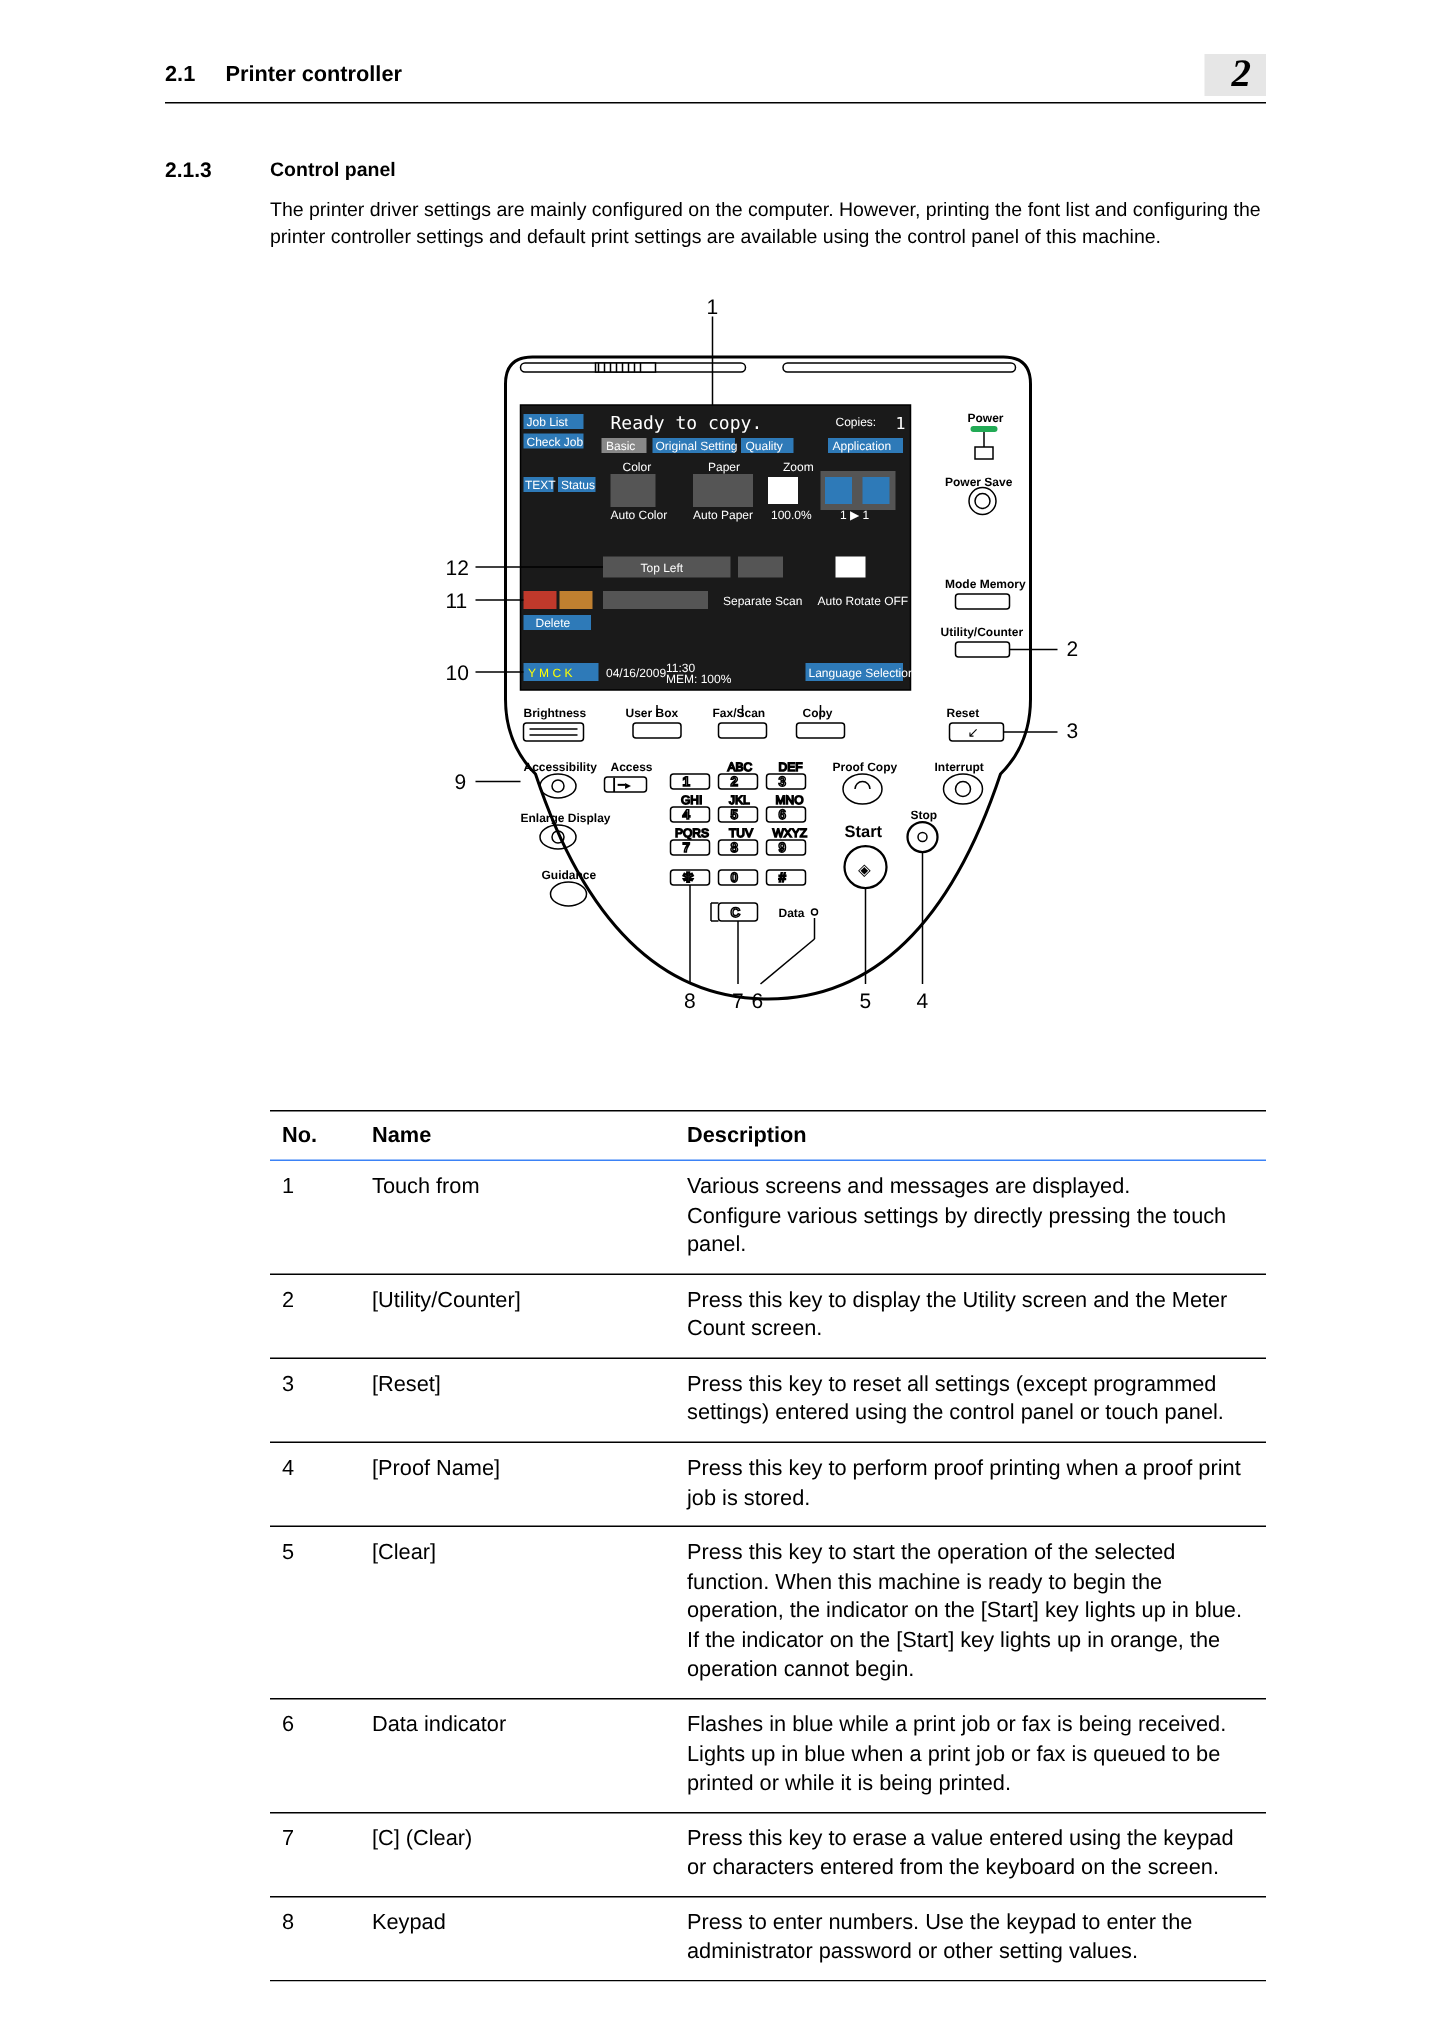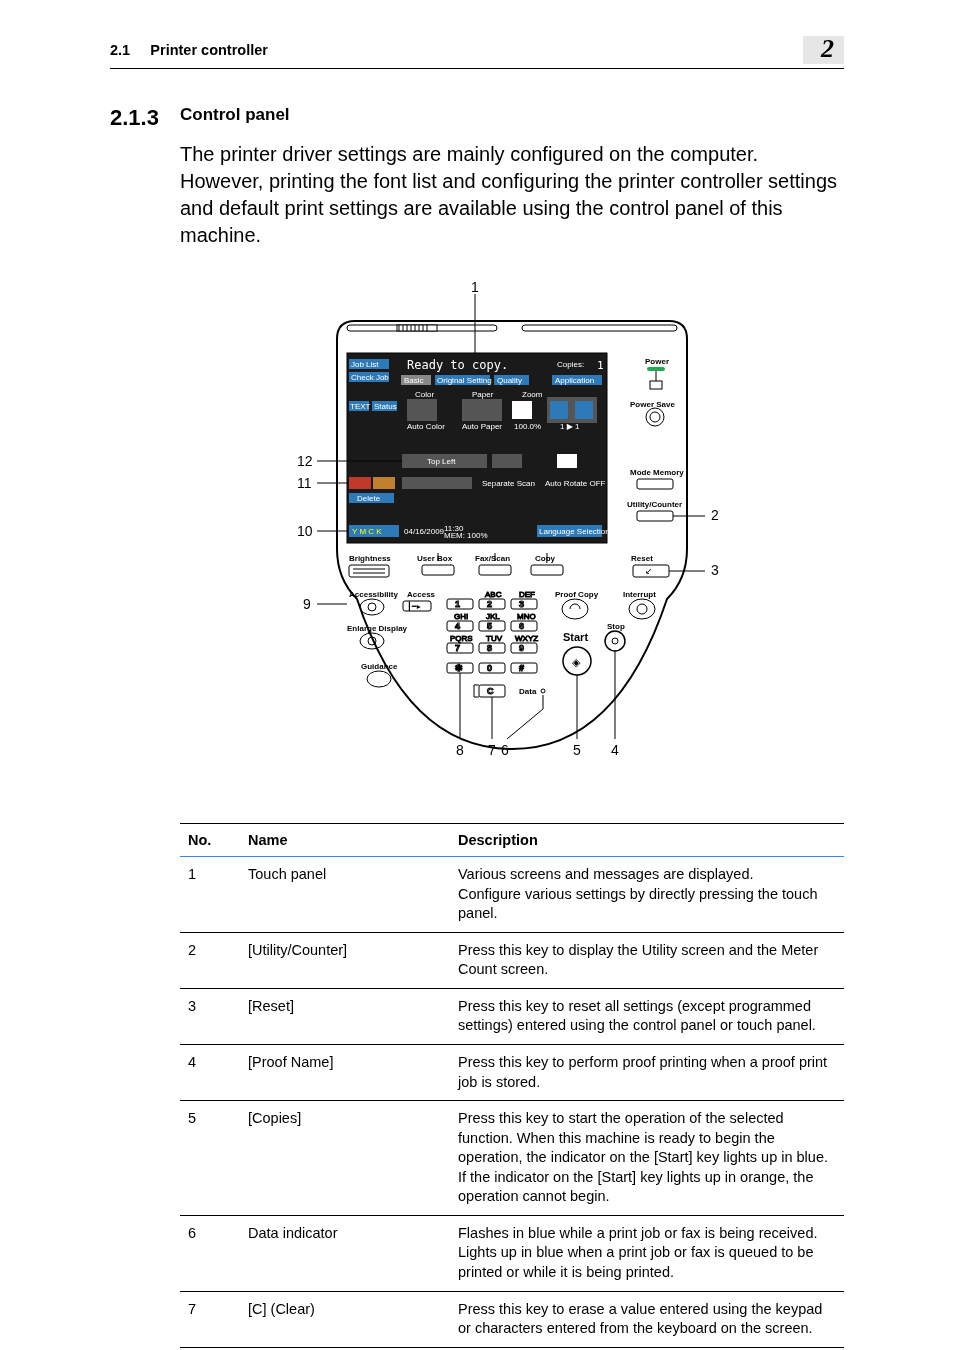--- a/index.html
+++ b/index.html
@@ -39,31 +39,31 @@
   }
   .content {
     margin: 28px 110px 0 110px;
   }
   .h3row {
     display: flex;
     margin-top: 36px;
   }
   .h3num {
     font-weight: bold;
-    font-size: 22px;
+    font-size: 14px;
     width: 70px;
   }
   .h3text {
     font-weight: bold;
-    font-size: 17px;
+    font-size: 13px;
   }
   .para {
     margin: 10px 0 0 70px;
     line-height: 1.35;
-    font-size: 20px;
+    font-size: 13px;
   }
 
   
   .figure {
     margin: 30px 0 0 70px;
     text-align: center;
   }
   .figure svg {
     width: 450px;
     height: 520px;
@@ -365,42 +365,42 @@
       <thead>
         <tr>
           <th>No.</th>
           <th>Name</th>
           <th>Description</th>
         </tr>
       </thead>
       <tbody id="table-body">
           <tr>
             <td>1</td>
-            <td>Touch panel</td>
+            <td>Touch from</td>
             <td style="white-space: pre-line;">Various screens and messages are displayed.
 Configure various settings by directly pressing the touch panel.</td>
           </tr>
           <tr>
             <td>2</td>
             <td>[Utility/Counter]</td>
             <td style="white-space: pre-line;">Press this key to display the Utility screen and the Meter Count screen.</td>
           </tr>
           <tr>
             <td>3</td>
             <td>[Reset]</td>
             <td style="white-space: pre-line;">Press this key to reset all settings (except programmed settings) entered using the control panel or touch panel.</td>
           </tr>
           <tr>
             <td>4</td>
             <td>[Proof Name]</td>
             <td style="white-space: pre-line;">Press this key to perform proof printing when a proof print job is stored.</td>
           </tr>
           <tr>
             <td>5</td>
-            <td>[Copies]</td>
+            <td>[Clear]</td>
             <td style="white-space: pre-line;">Press this key to start the operation of the selected function. When this machine is ready to begin the operation, the indicator on the [Start] key lights up in blue. If the indicator on the [Start] key lights up in orange, the operation cannot begin.</td>
           </tr>
           <tr>
             <td>6</td>
             <td>Data indicator</td>
             <td style="white-space: pre-line;">Flashes in blue while a print job or fax is being received. Lights up in blue when a print job or fax is queued to be printed or while it is being printed.</td>
           </tr>
           <tr>
             <td>7</td>
             <td>[C] (Clear)</td>

